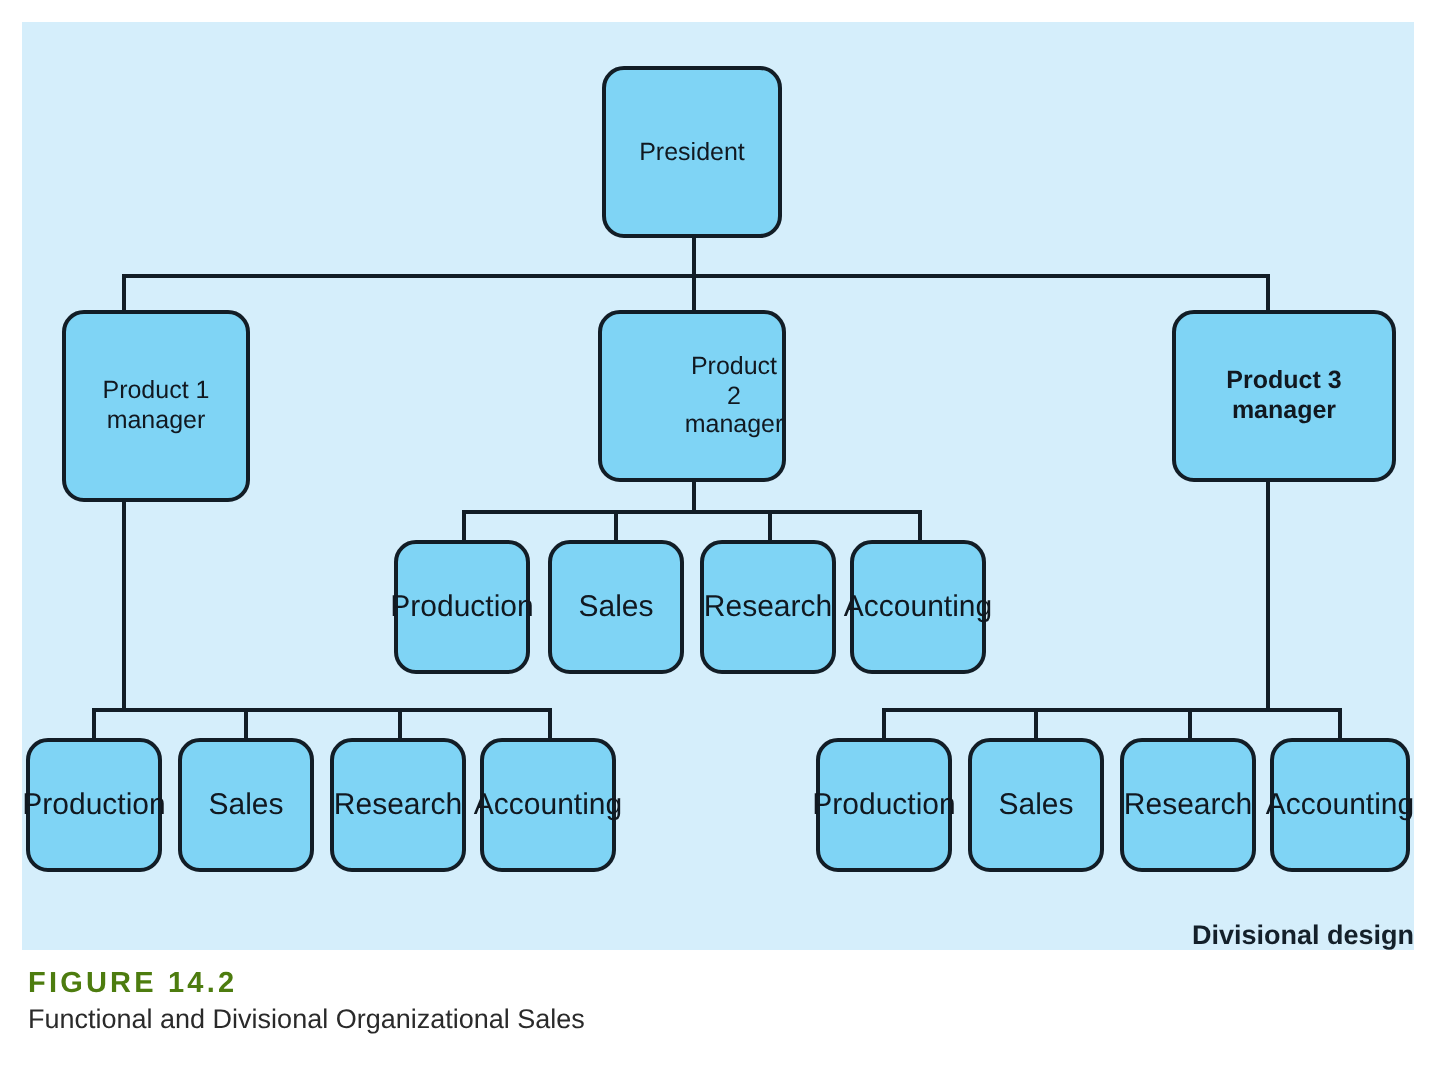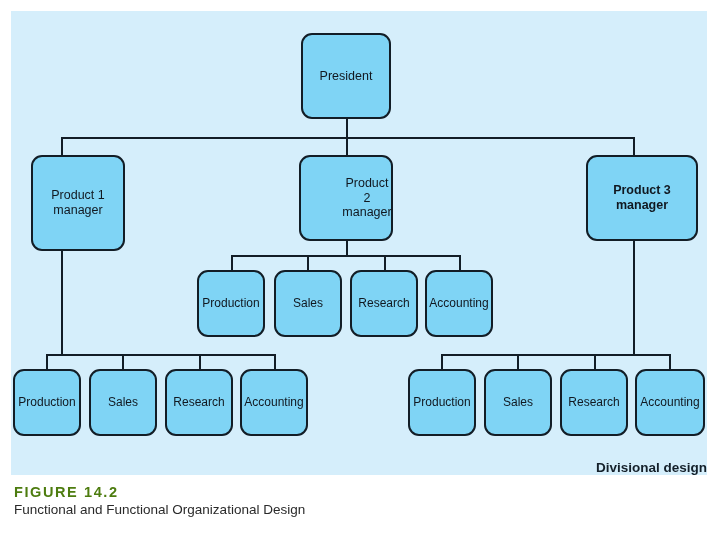--- a/index.html
+++ b/index.html
@@ -47,21 +47,21 @@
   }
 
   .node-label {
     display: block;
     padding: 0 3px;
     white-space: pre-line;
   }
 
   .node.lvl1 { font-size: 12.5px; }
   .node.lvl2 { font-size: 12.5px; }
-  .node.lvl3 { font-size: 12px; }
+  .node.lvl3 { font-size: 15px; }
 
   
   .conn {
     position: absolute;
     background: #121d26;
     z-index: 1;
   }
   .conn.v { width: 2px; }
   .conn.h { height: 2px; }
 
@@ -194,16 +194,16 @@
     <div class="node lvl3" style="left:624px; top:358px; width:70px; height:67px;">
       <span class="node-label">Accounting</span>
     </div>
 
     <div id="divisional-caption">Divisional design</div>
 
   </div>
 
   <div id="figure-caption">
     <div id="figure-number">FIGURE 14.2</div>
-    <div id="figure-title">Functional and Functional Organizational Design</div>
+    <div id="figure-title">Functional and Divisional Organizational Sales</div>
   </div>
 
 </div>
 
 </body></html>

